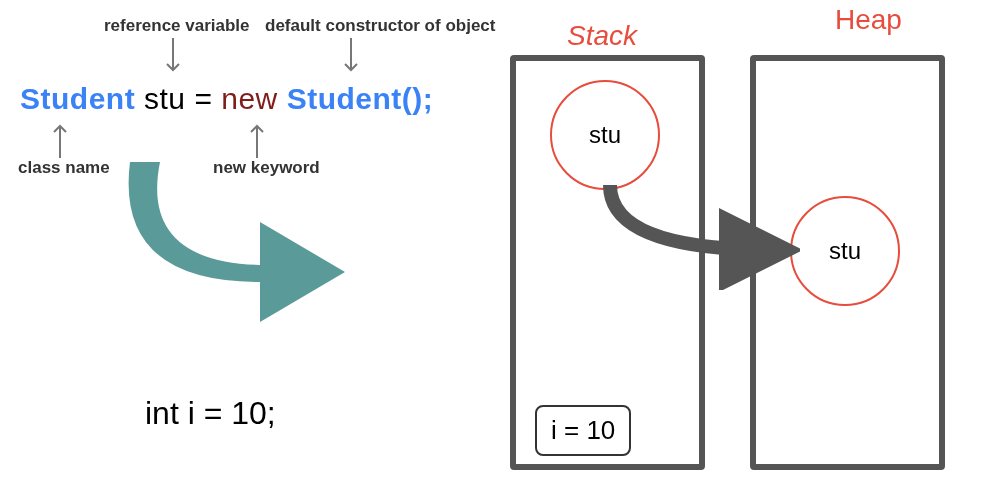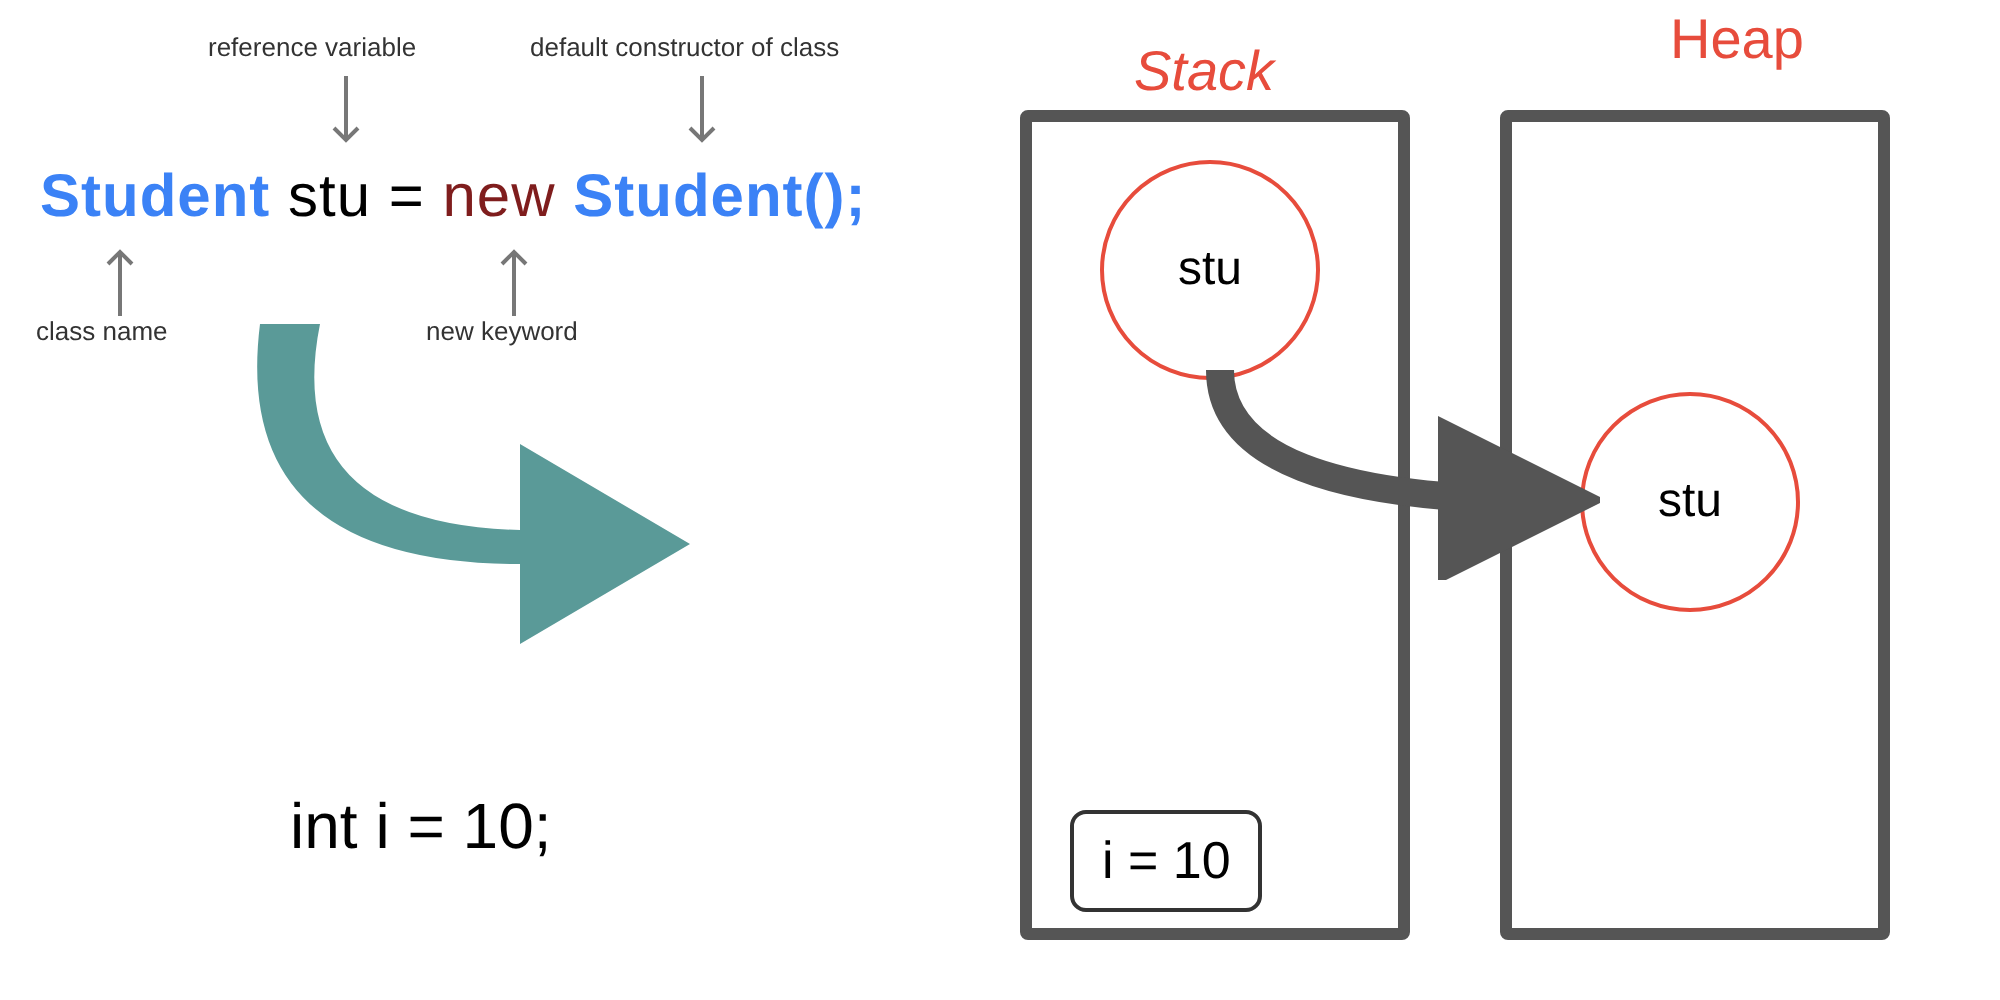--- a/index.html
+++ b/index.html
@@ -5,23 +5,23 @@
     * { margin: 0; padding: 0; box-sizing: border-box; }
     body {
       font-family: 'Segoe UI', 'Helvetica Neue', Arial, sans-serif;
       width: 1000px;
       height: 500px;
       position: relative;
       background: white;
     }
     .label-small {
       position: absolute;
-      font-size: 13px;
+      font-size: 17px;
       color: #333;
-      font-weight: 400;
+      font-weight: 700;
     }
     .code-line {
       position: absolute;
       font-size: 30px;
       font-weight: 400;
       letter-spacing: 0.5px;
     }
     .red-text { color: #3b82f6; font-weight: bold; }
     .green-text { color: #7f1d1d; }
     .black-text { color: #000; }
@@ -69,21 +69,21 @@
       position: absolute;
     }
     .small-arrow-up {
       position: absolute;
     }
   </style>
 </head>
 <body>
 
 <div class="label-small" style="left:104px; top:16px;">reference variable</div>
-<div class="label-small" style="left:265px; top:16px;">default constructor of class</div>
+<div class="label-small" style="left:265px; top:16px;">default constructor of object</div>
 
 <svg class="small-arrow-down" style="left:163px; top:38px;" width="20" height="40">
   <line x1="10" y1="0" x2="10" y2="32" stroke="#777" stroke-width="2"></line>
   <polyline points="4,26 10,32 16,26" fill="none" stroke="#777" stroke-width="2"></polyline>
 </svg>
 <svg class="small-arrow-down" style="left:341px; top:38px;" width="20" height="40">
   <line x1="10" y1="0" x2="10" y2="32" stroke="#777" stroke-width="2"></line>
   <polyline points="4,26 10,32 16,26" fill="none" stroke="#777" stroke-width="2"></polyline>
 </svg>
 

